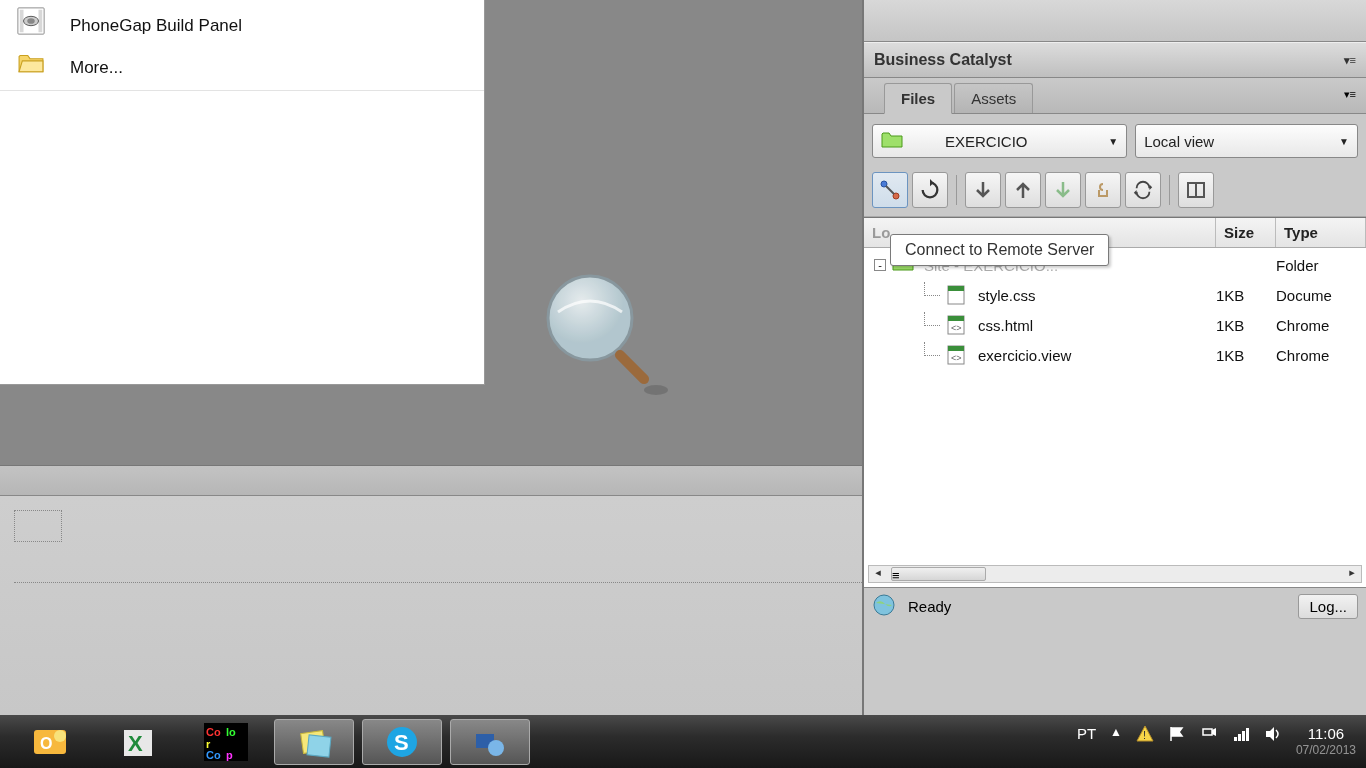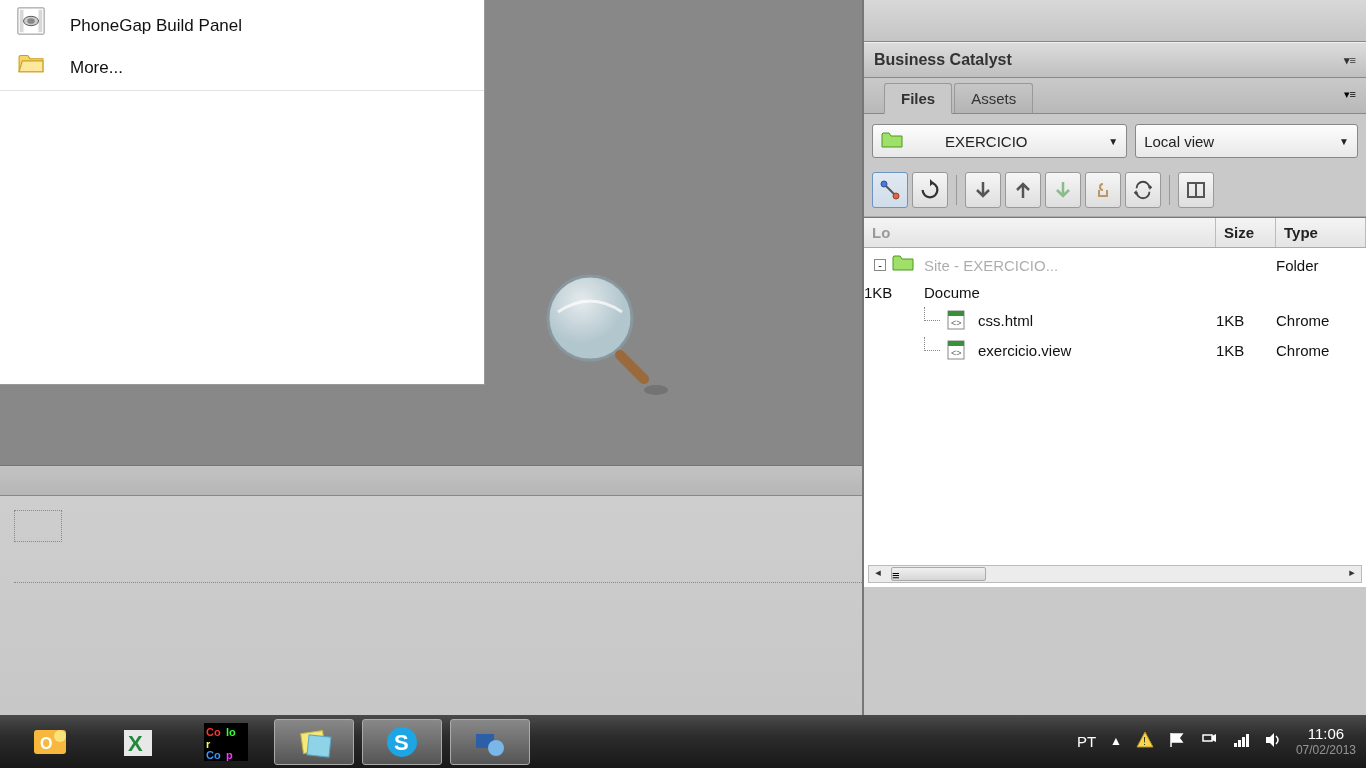--- a/index.html
+++ b/index.html
@@ -360,21 +360,20 @@
   justify-content: center;
   border-radius: 3px;
 }
 .task-btn.active {
   background: linear-gradient(#888, #555);
   border: 1px solid #aaa;
 }
 .tray {
   margin-left: auto;
   display: flex;
-  align-items: center;
   gap: 14px;
   color: #fff;
   font-size: 15px;
 }
 .tray .clock {
   text-align: center;
   line-height: 1.2;
 }
 </style>
 </head>
@@ -512,37 +511,50 @@
     </div>
   </div>
 
   <div class="file-table">
     <div class="ft-header">
       <div class="col-name"><span style="opacity:0.4">Lo</span></div>
       <div class="col-size">Size</div>
       <div class="col-type">Type</div>
     </div>
 
+    <div class="tooltip">
+      <span>Connect to Remote Server</span>
+    </div>
 
     <div class="ft-body">
       <div class="ft-row">
         <div class="col-name indent0">
           <span style="margin-right:6px;border:1px solid #888;width:12px;height:12px;line-height:10px;text-align:center;font-size:11px">-</span>
           <span class="file-icon">
             <svg viewBox="0 0 22 18" width="22" height="18">
                 <path d="M1 3 L1 16 L21 16 L21 5 L10 5 L8 2 L2 2 Z" fill="#9ee06a" stroke="#4b9a1b"></path>
               </svg>
           </span>
           <span style="opacity:0.35">Site - EXERCICIO...</span>
         </div>
         <div class="col-size"></div>
         <div class="col-type">Folder</div>
       </div>
 
       <div class="ft-row">
+        <div class="col-name indent1">
+          <span class="tree-line"></span>
+          <span class="file-icon">
+            <svg viewBox="0 0 20 22" width="20" height="22">
+                <rect x="2" y="2" width="16" height="18" fill="#fff" stroke="#888"></rect>
+                <rect x="2" y="2" width="16" height="5" fill="#3a8f3a"></rect>
+              </svg>
+          </span>
+          <span>style.css</span>
+        </div>
         <div class="col-size">1KB</div>
         <div class="col-type">Docume</div>
       </div>
 
       <div class="ft-row">
         <div class="col-name indent1">
           <span class="tree-line"></span>
           <span class="file-icon">
             <svg viewBox="0 0 20 22" width="20" height="22">
                 <rect x="2" y="2" width="16" height="18" fill="#fff" stroke="#888"></rect>
@@ -573,20 +585,30 @@
       </div>
     </div>
 
     <div class="hscroll">
       <div class="arrow-btn">◂</div>
       <div class="thumb">≡</div>
       <div class="arrow-btn" style="margin-left:auto">▸</div>
     </div>
   </div>
 
+  <div class="status-bar">
+    <span class="globe">
+      <svg width="24" height="24" viewBox="0 0 24 24">
+          <circle cx="12" cy="12" r="10" fill="#7fc3de" stroke="#3a7a96"></circle>
+          <path d="M4 10 Q9 6 13 11 Q17 15 20 12" fill="#8fd27f" stroke="none"></path>
+        </svg>
+    </span>
+    <span>Ready</span>
+    <span class="log-btn">Log...</span>
+  </div>
 </div>
 
 <div class="taskbar">
   <div class="task-btn">
     <svg width="40" height="36">
         <rect x="4" y="6" width="32" height="24" rx="3" fill="#f7b83d"></rect>
         <text x="10" y="25" font-size="16" font-weight="bold" fill="#fff">O</text>
         <circle cx="30" cy="12" r="6" fill="#f8e27a"></circle>
       </svg>
   </div>

